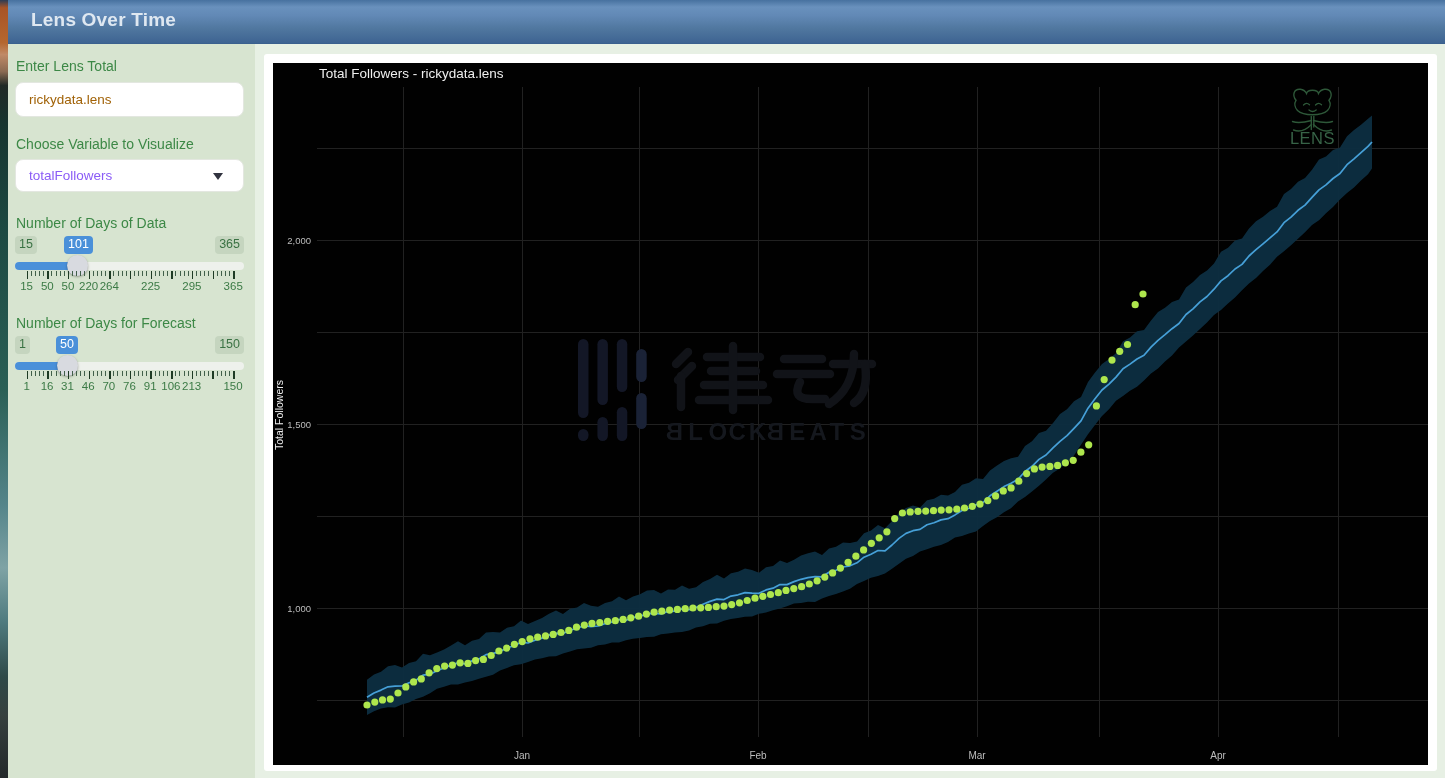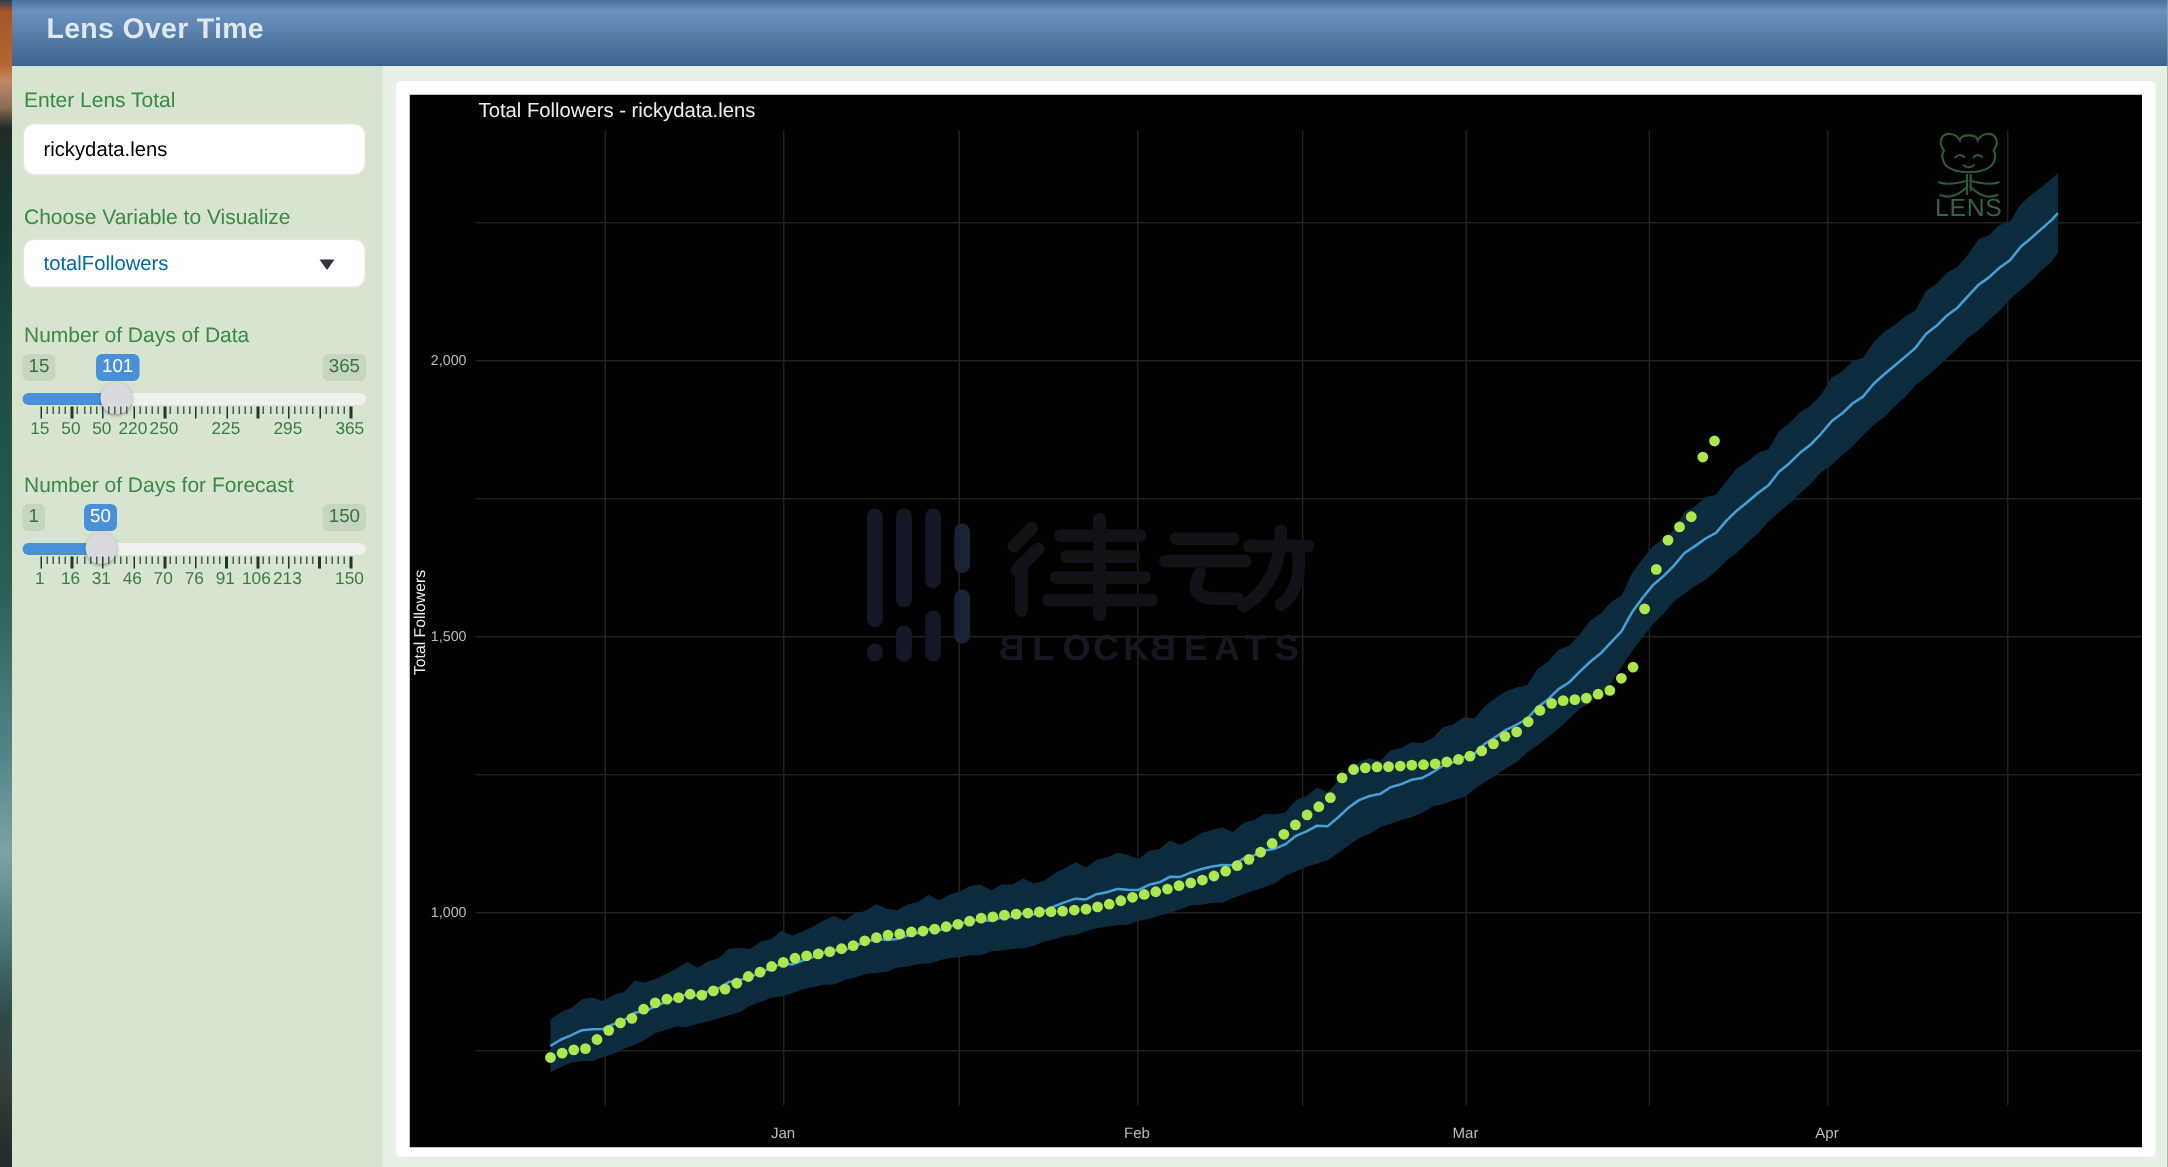--- a/index.html
+++ b/index.html
@@ -10,21 +10,21 @@
 #topbar { position:absolute; left:8px; top:0; width:1437px; height:44px;
  background:linear-gradient(#47719f 0%, #6991bd 16%, #6289b6 35%, #50779f 65%, #3e6492 97%, #385e8c 100%); }
 #topbar span { position:absolute; left:23px; top:9px; font-size:19px; font-weight:bold;
  color:#dfe8f1; letter-spacing:0.2px; }
 #sidebar { position:absolute; left:8px; top:44px; width:247px; height:734px; background:#d7e4d0; }
 #card { position:absolute; left:264px; top:54px; width:1173px; height:717px; background:#ffffff;
  border-radius:3px; }
 #chart { position:absolute; left:273px; top:63px; width:1155px; height:702px; }
 .lbl { position:absolute; color:#3c8846; font-size:14px; }
 .inpbox { position:absolute; left:15px; width:229px; background:#fff; border:1px solid #e3e7e0;
- border-radius:8px; color:#000000; font-size:13.5px; padding-left:13px; display:flex; align-items:center; }
+ border-radius:8px; color:#a16207; font-size:13.5px; padding-left:13px; display:flex; align-items:center; }
 .badge { position:absolute; font-size:12.5px; border-radius:4px; padding:1px 4px 2px; height:18px; }
 .badge.g { background:#c5d5bf; color:#3a7243; }
 .badge.b { background:#4a90d9; color:#fff; }
 .track { position:absolute; height:7.5px; background:#eef1ec; border-radius:4px; }
 .tfill { position:absolute; height:7.5px; background:#4a90d9; border-radius:4px 0 0 4px; }
 .thumb { position:absolute; width:21px; height:21px; border-radius:50%; background:#d8dae0;
  box-shadow:0 1px 2.5px rgba(0,0,0,0.35); }
 .tkM { position:absolute; width:1.5px; height:7.5px; background:#1e3b24; }
 .tkm { position:absolute; width:1px; height:4.5px; background:#41604a; }
 .tkl { position:absolute; width:40px; text-align:center; color:#3b7a45; font-size:11.5px; }
@@ -33,21 +33,21 @@
 </style></head>
 <body>
 <div id="strip"></div>
 <div id="topbar">
     <span>Lens Over Time</span>
   </div>
 <div id="sidebar"></div>
 <div class="lbl" style="left:16px;top:58px">Enter Lens Total</div>
 <div class="inpbox" style="top:82px;height:35px">rickydata.lens</div>
 <div class="lbl" style="left:16px;top:136px">Choose Variable to Visualize</div>
-<div class="inpbox" style="top:159px;height:33px;color:#0369a1">totalFollowers<div class="caret" style="left:197px;top:13px"></div></div>
+<div class="inpbox" style="top:159px;height:33px;color:#8b5cf6">totalFollowers<div class="caret" style="left:197px;top:13px"></div></div>
 <div class="lbl" style="left:16px;top:215px">Number of Days of Data</div>
 <div class="badge g" style="left:15px;top:236px">15</div>
 <div class="badge b" style="left:64px;top:236px">101</div>
 <div class="badge g" style="right:1201px;top:236px">365</div>
 <div class="track" style="left:15px;top:262px;width:229px"></div>
 <div class="tfill" style="left:15px;top:262px;width:62.400000000000006px"></div>
 <div class="thumb" style="left:66.9px;top:255px"></div>
 <div class="tkM" style="left:26.6px;top:271px"></div>
 <div class="tkm" style="left:30.7px;top:271px"></div>
 <div class="tkm" style="left:34.9px;top:271px"></div>
@@ -96,21 +96,21 @@
 <div class="tkM" style="left:212.5px;top:271px"></div>
 <div class="tkm" style="left:216.7px;top:271px"></div>
 <div class="tkm" style="left:220.8px;top:271px"></div>
 <div class="tkm" style="left:224.9px;top:271px"></div>
 <div class="tkm" style="left:229.1px;top:271px"></div>
 <div class="tkM" style="left:233.2px;top:271px"></div>
 <div class="tkl" style="left:6.6px;top:280px">15</div>
 <div class="tkl" style="left:27.3px;top:280px">50</div>
 <div class="tkl" style="left:47.9px;top:280px">50</div>
 <div class="tkl" style="left:68.6px;top:280px">220</div>
-<div class="tkl" style="left:89.3px;top:280px">250</div>
+<div class="tkl" style="left:89.3px;top:280px">264</div>
 <div class="tkl" style="left:130.6px;top:280px">225</div>
 <div class="tkl" style="left:171.9px;top:280px">295</div>
 <div class="tkl" style="left:213.2px;top:280px">365</div>
 <div class="lbl" style="left:16px;top:315px">Number of Days for Forecast</div>
 <div class="badge g" style="left:15px;top:336px">1</div>
 <div class="badge b" style="left:56px;top:336px">50</div>
 <div class="badge g" style="right:1201px;top:336px">150</div>
 <div class="track" style="left:15px;top:362px;width:229px"></div>
 <div class="tfill" style="left:15px;top:362px;width:52.5px"></div>
 <div class="thumb" style="left:57.0px;top:355px"></div>

